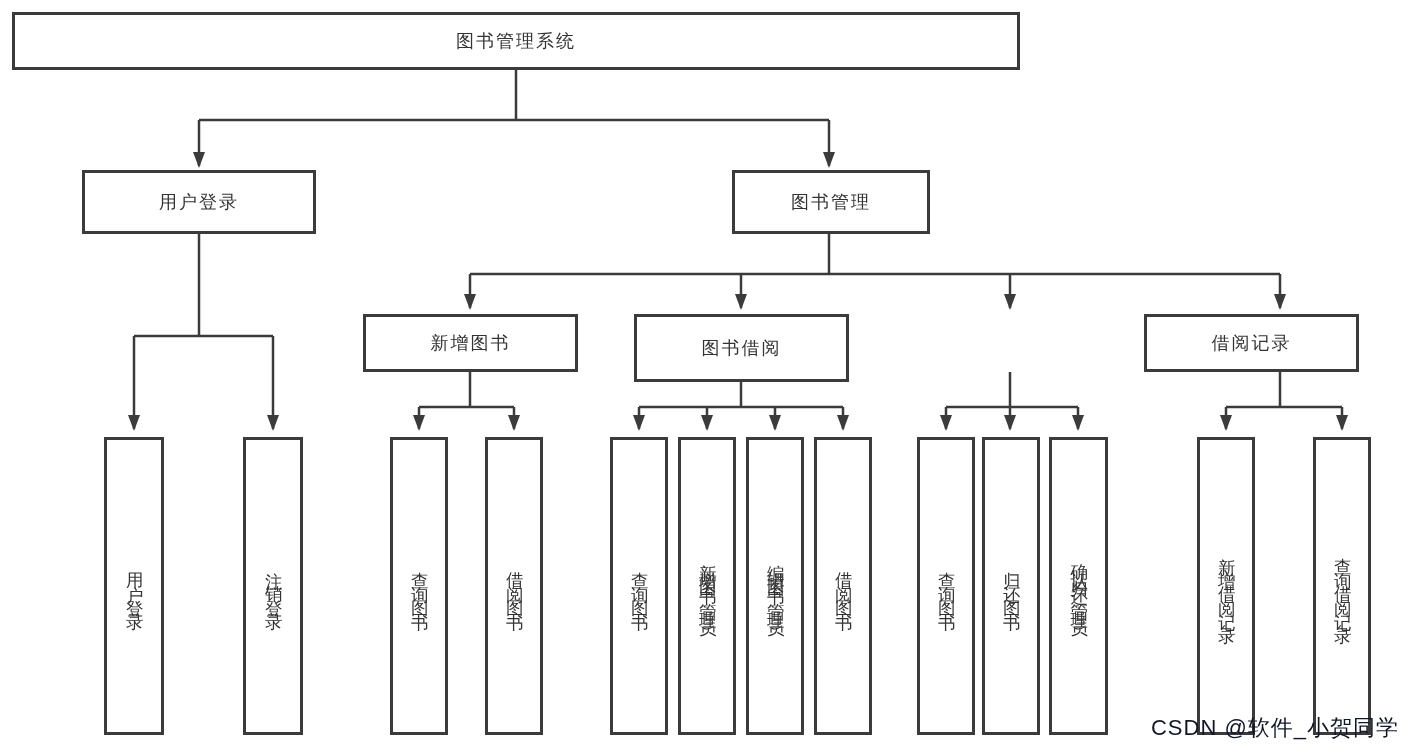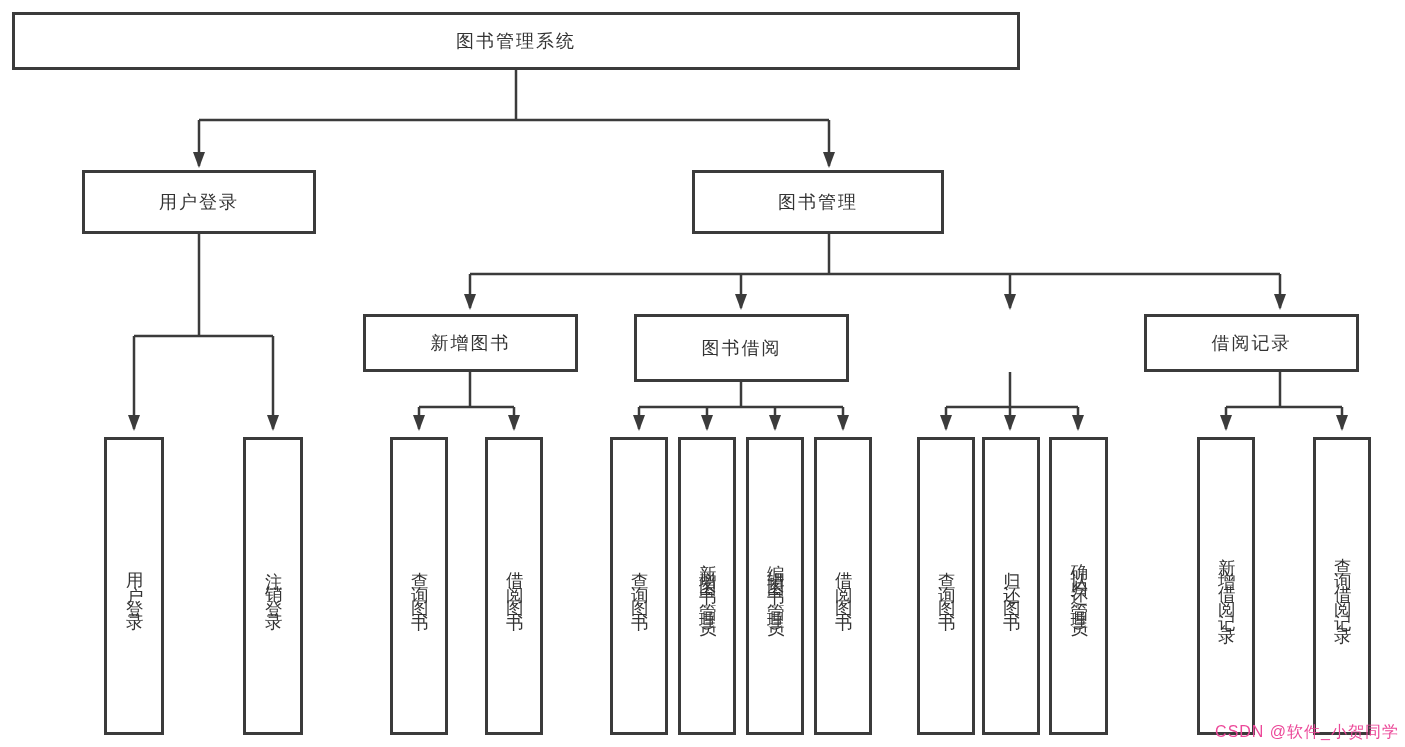--- a/index.html
+++ b/index.html
@@ -33,22 +33,22 @@
     line-height:1;
     white-space:nowrap;
   }
   .leaf .lbl.dense{
     letter-spacing:8px;
   }
   #watermark{
     position:absolute;
     right:6px;
     bottom:4px;
-    font-size:16px;
-    color:#ec4899;
+    font-size:22px;
+    color:#0f172a;
     letter-spacing:1px;
     white-space:nowrap;
   }
 </style>
 </head>
 <body>
 
 <div id="stage">
 
   <svg class="connectors" viewBox="0 0 1405 747" xmlns="http://www.w3.org/2000/svg">
@@ -101,21 +101,21 @@
     </g>
   </svg>
 
   <div class="node" style="left:12px;top:12px;width:1008px;height:58px">
     <span class="lbl">图书管理系统</span>
   </div>
 
   <div class="node" style="left:82px;top:170px;width:234px;height:64px">
     <span class="lbl">用户登录</span>
   </div>
-  <div class="node" style="left:692px;top:170px;width:252px;height:64px">
+  <div class="node" style="left:732px;top:170px;width:198px;height:64px">
     <span class="lbl">图书管理</span>
   </div>
 
   <div class="node" style="left:363px;top:314px;width:215px;height:58px">
     <span class="lbl">新增图书</span>
   </div>
   <div class="node" style="left:634px;top:314px;width:215px;height:68px">
     <span class="lbl">图书借阅</span>
   </div>
   <div class="node" style="left:1144px;top:314px;width:215px;height:58px">

